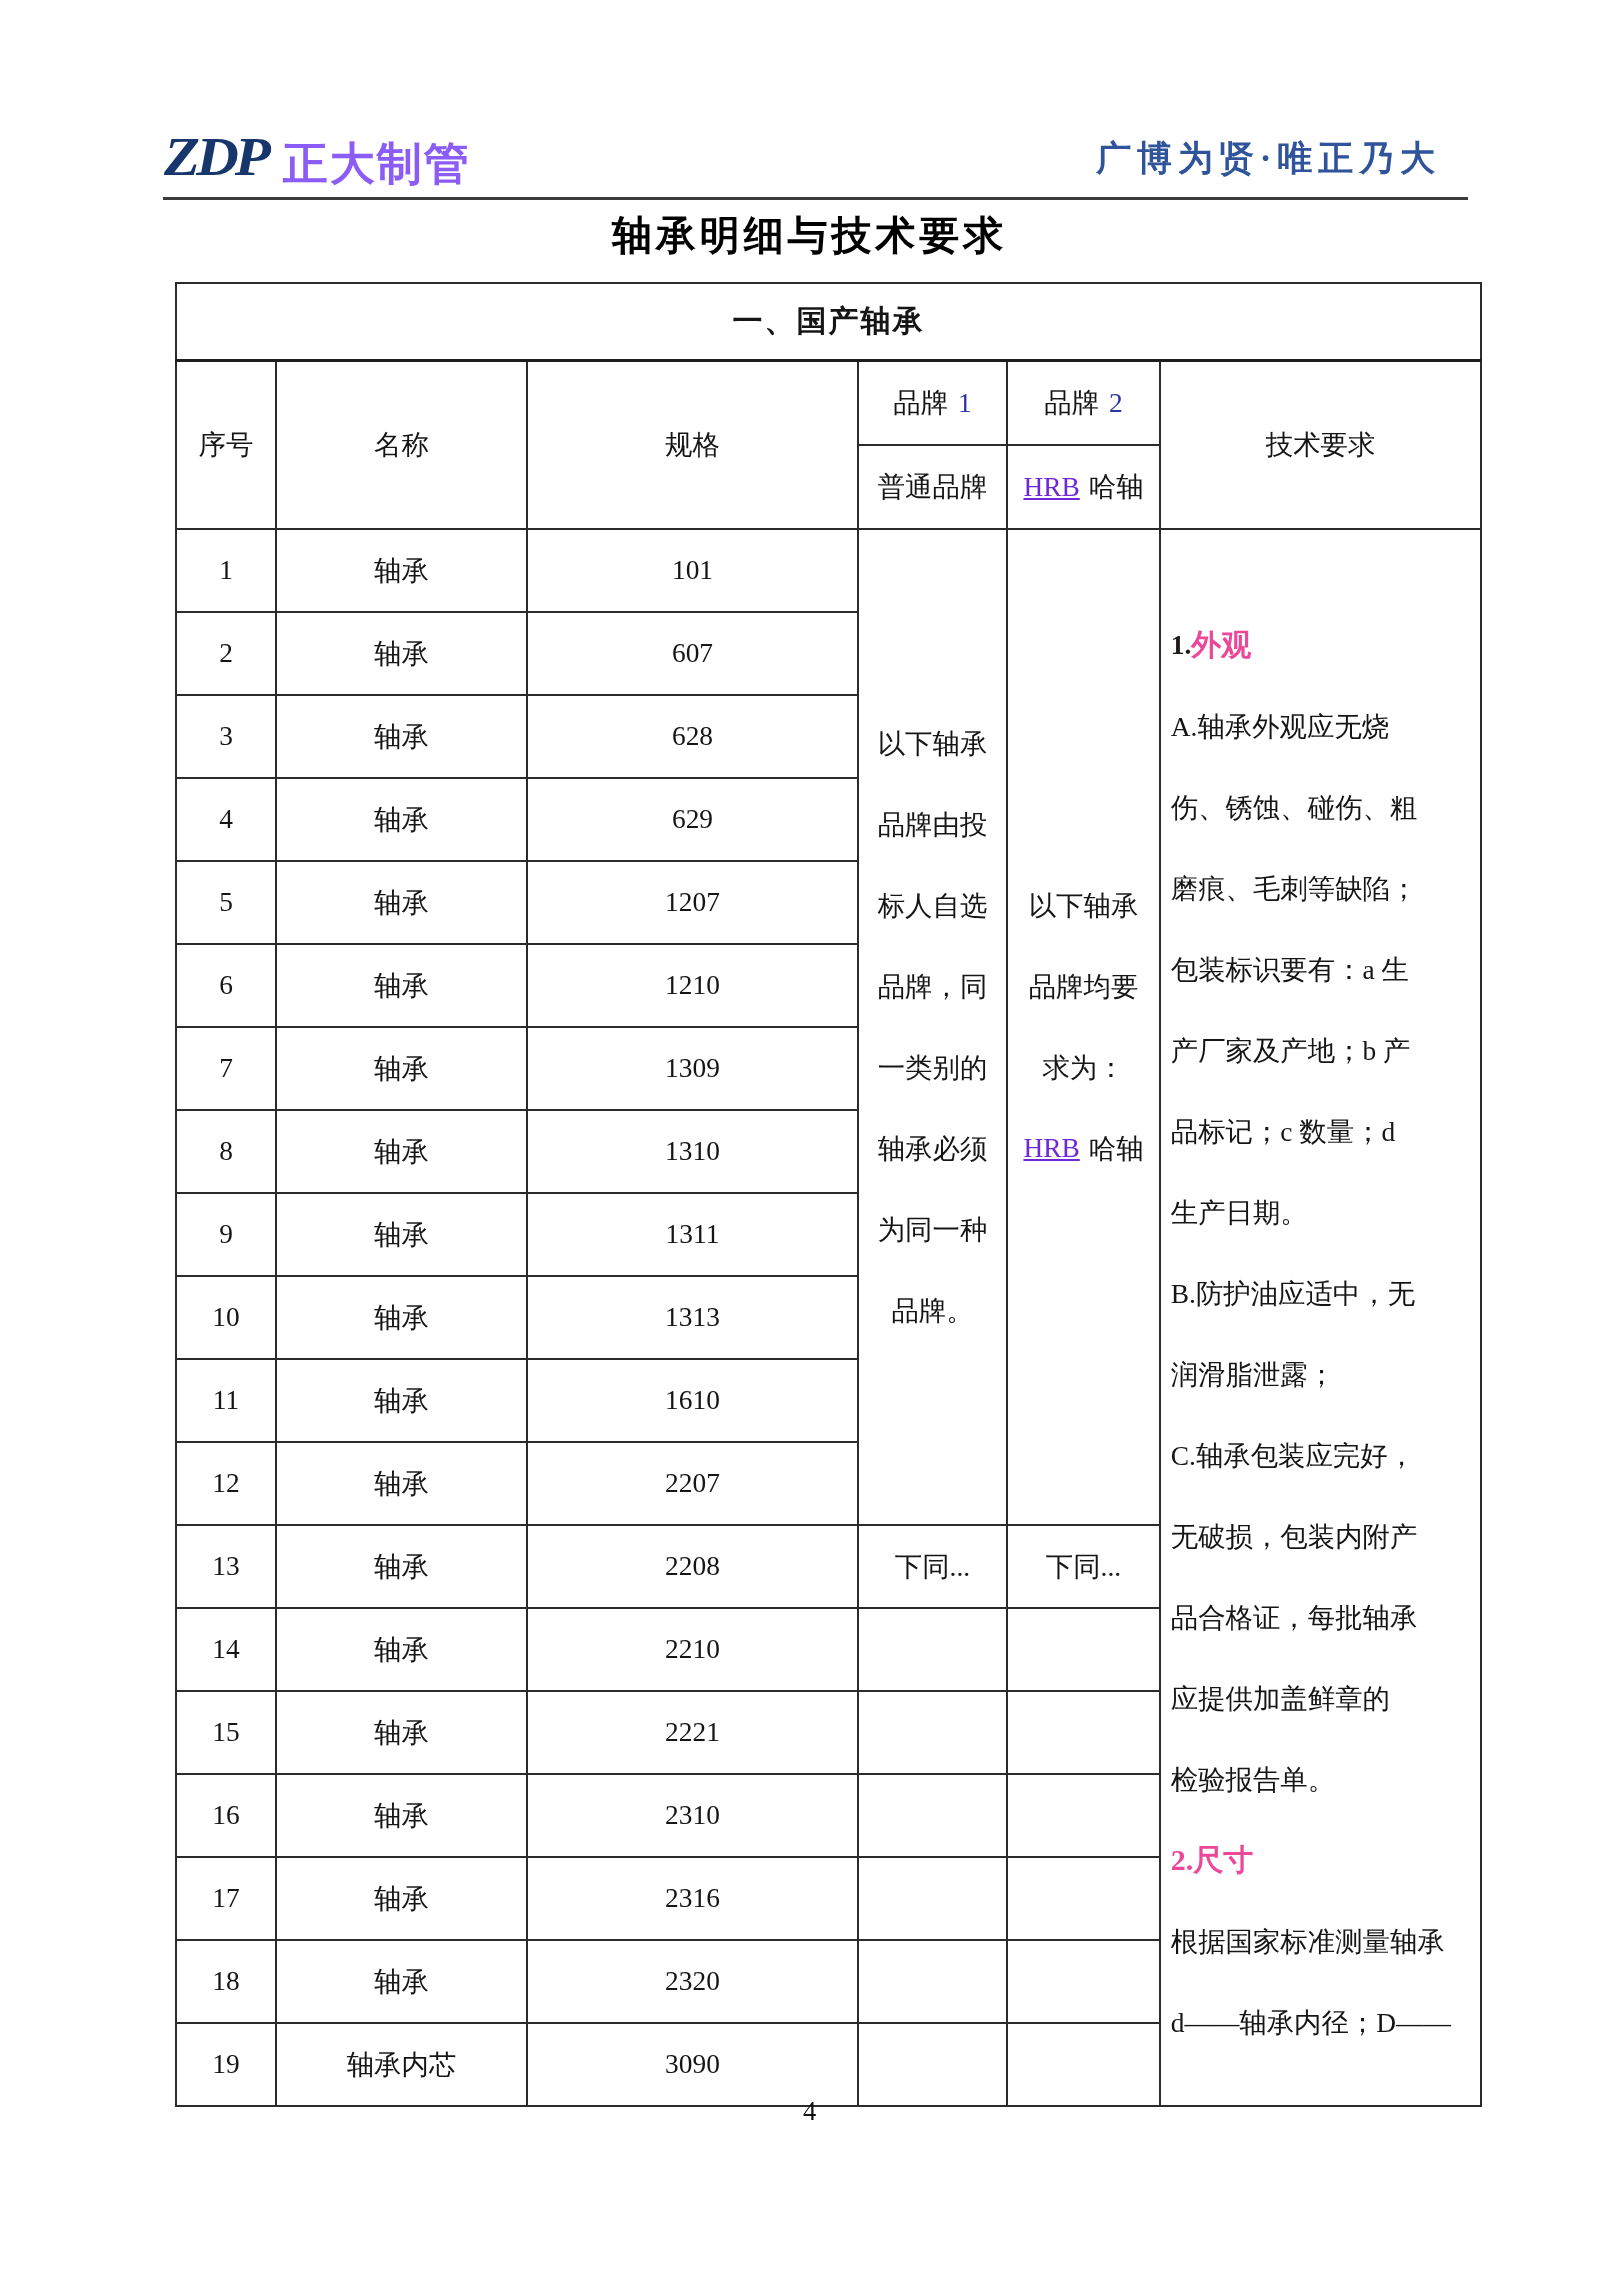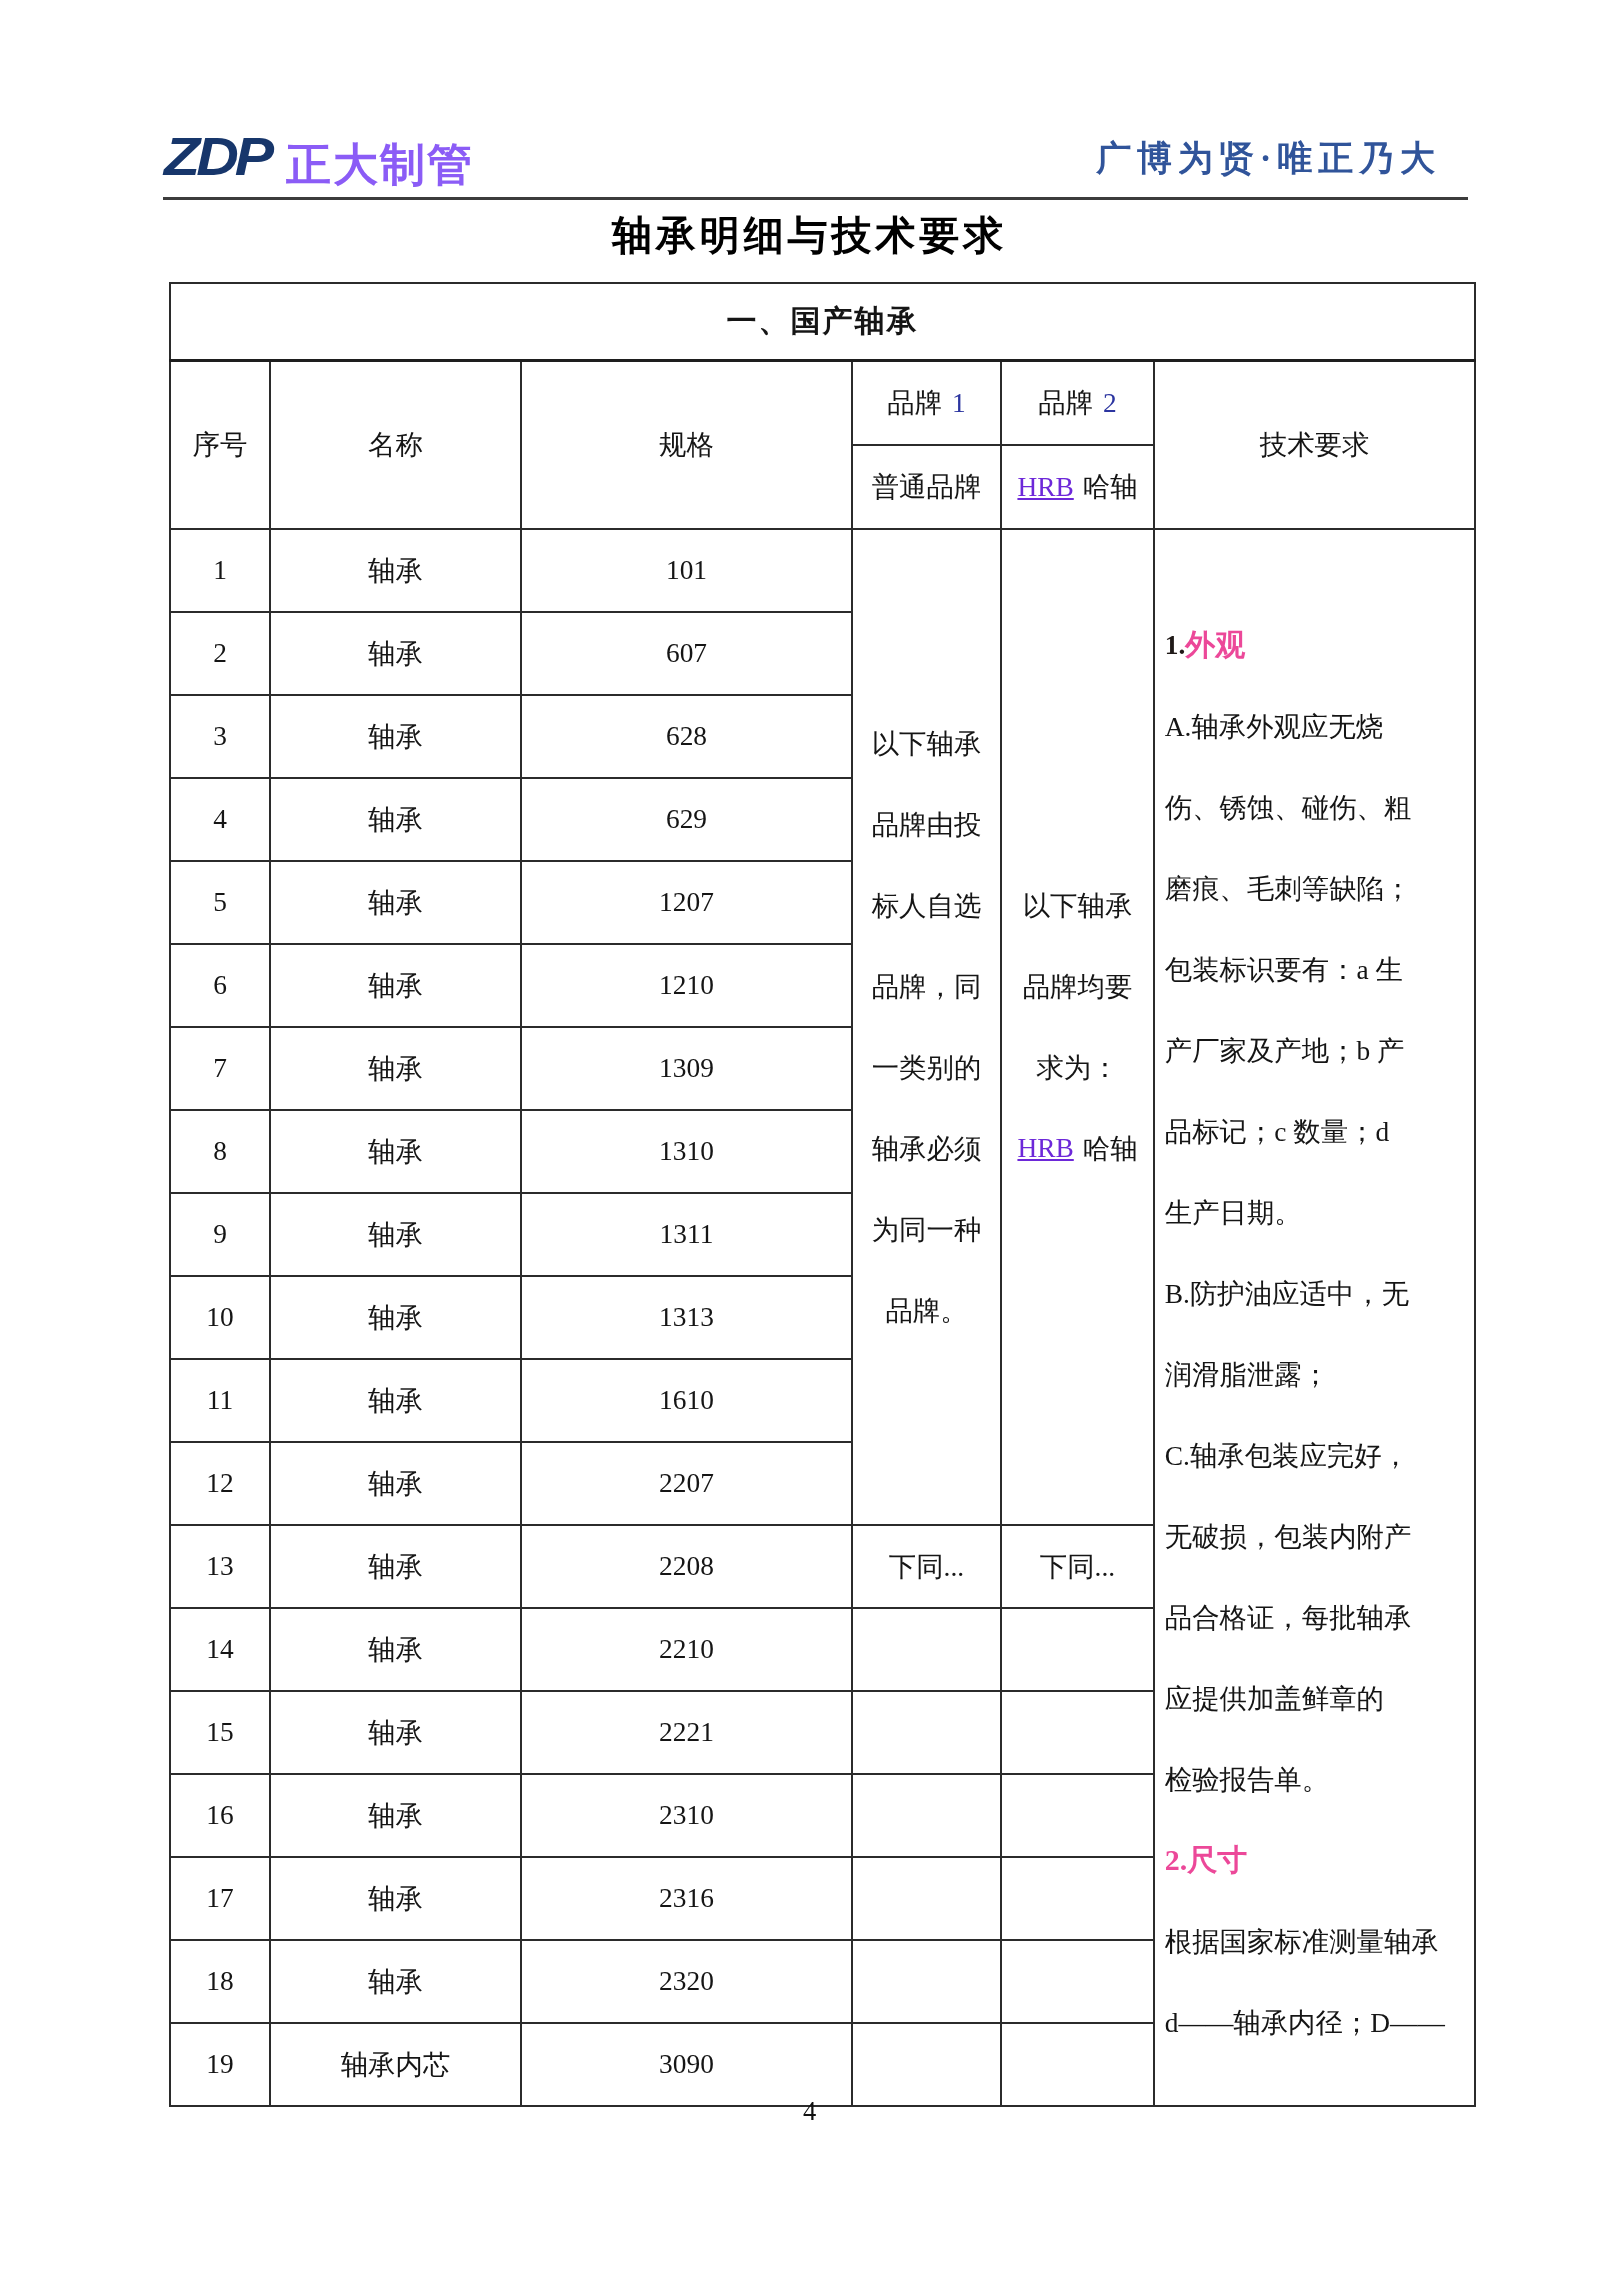--- a/index.html
+++ b/index.html
@@ -9,21 +9,21 @@
     background:#ffffff;
     margin:0 auto;
     font-family:"Liberation Serif","DejaVu Serif",serif;
     color:#111;
     overflow:hidden;
   }
   
   .hdr-logo{
     position:absolute;left:164px;top:116px;height:71px;
     display:flex;align-items:flex-end;gap:15.7px;
-    font-family:Liberation Sans, sans-serif;
+    font-family:Liberation Serif, serif;
   }
   .logo-zdp{
     font-size:59px;font-weight:900;font-style:italic;
     letter-spacing:-3.9px;color:#17366b;line-height:1;
     transform:scaleY(.92);
   }
   .logo-company{
     font-size:45px;font-weight:700;color:#8b5cf6;line-height:1;
     letter-spacing:2px;
   }
@@ -37,21 +37,21 @@
     background:#3c3c3c;
   }
   
   .doc-title{
     position:absolute;left:0;top:208px;width:100%;
     text-align:center;font-size:40px;font-weight:700;color:#000;
     letter-spacing:3.9px;
   }
   
   table.main{
-    position:absolute;left:169px;top:282px;
+    position:absolute;left:175px;top:282px;
     width:1305px;table-layout:fixed;border-collapse:collapse;
     border:2.9px solid #1e1e1e;
   }
   table.main td{
     border:2px solid #2b2b2b;
     text-align:center;vertical-align:middle;
     font-size:27.4px;color:#151515;
     padding:0;overflow:hidden;
   }
   tr.section-row td{

